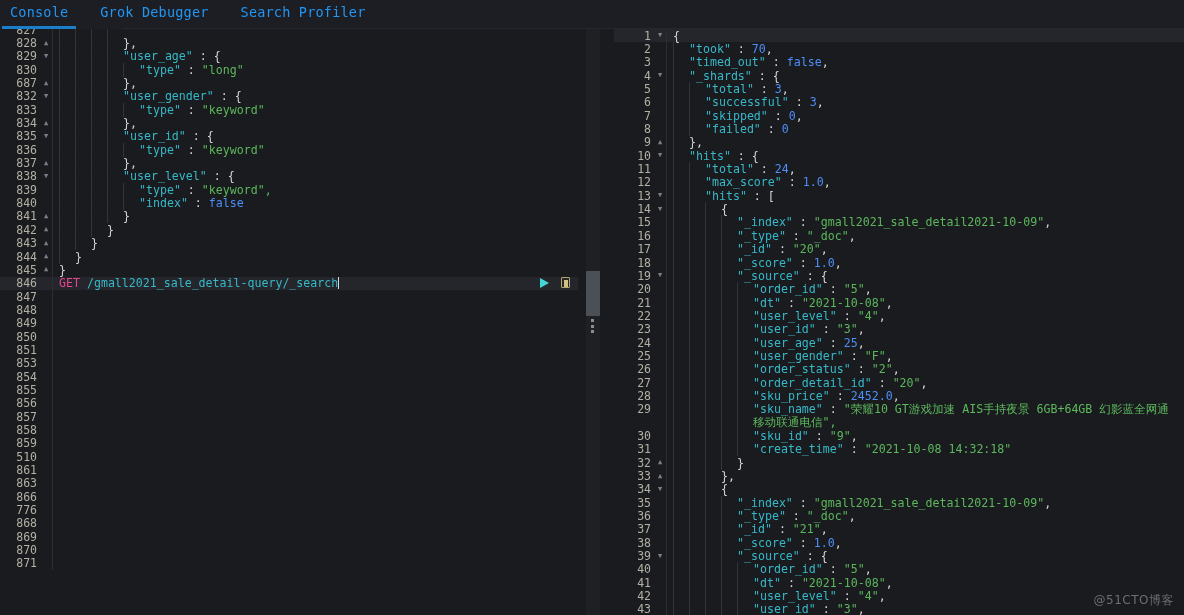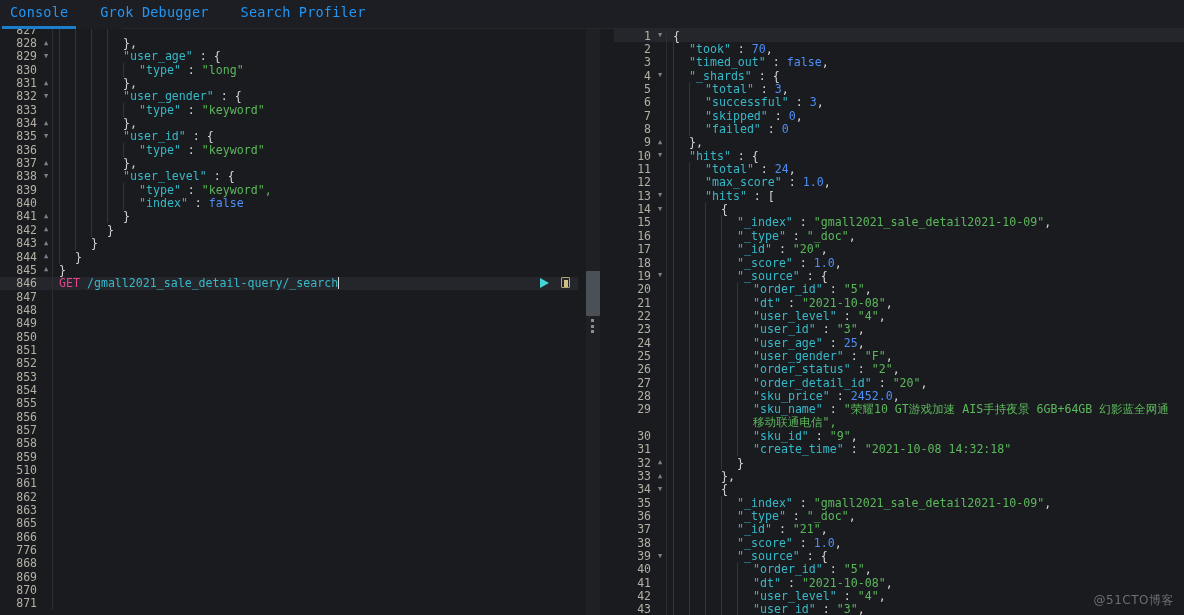--- a/index.html
+++ b/index.html
@@ -123,54 +123,51 @@
   </div>
 
   <div class="panes">
 
     <div class="pane pane-left">
       <div class="rows" id="left-rows" style="top: -6px;">
           <div class="row"><div class="gutter">827</div><div class="fold"></div><div class="gsep"></div><div class="code"><span class="ig" style="left: 6px;"></span><span class="ig" style="left: 22px;"></span><span class="ig" style="left: 38px;"></span><span class="ig" style="left: 54px;"></span><span style="padding-left: 64px;"><span class="s">""</span></span></div></div>
           <div class="row"><div class="gutter">828</div><div class="fold">▲</div><div class="gsep"></div><div class="code"><span class="ig" style="left: 6px;"></span><span class="ig" style="left: 22px;"></span><span class="ig" style="left: 38px;"></span><span class="ig" style="left: 54px;"></span><span style="padding-left: 64px;"><span class="br">},</span></span></div></div>
           <div class="row"><div class="gutter">829</div><div class="fold">▼</div><div class="gsep"></div><div class="code"><span class="ig" style="left: 6px;"></span><span class="ig" style="left: 22px;"></span><span class="ig" style="left: 38px;"></span><span class="ig" style="left: 54px;"></span><span style="padding-left: 64px;"><span class="k">"user_age"</span><span class="p"> : </span><span class="br">{</span></span></div></div>
           <div class="row"><div class="gutter">830</div><div class="fold"></div><div class="gsep"></div><div class="code"><span class="ig" style="left: 6px;"></span><span class="ig" style="left: 22px;"></span><span class="ig" style="left: 38px;"></span><span class="ig" style="left: 54px;"></span><span class="ig" style="left: 70px;"></span><span style="padding-left: 80px;"><span class="k">"type"</span><span class="p"> : </span><span class="s">"long"</span></span></div></div>
-          <div class="row"><div class="gutter">831</div><div class="fold">▲</div><div class="gsep"></div><div class="code"><span class="ig" style="left: 6px;"></span><span class="ig" style="left: 22px;"></span><span class="ig" style="left: 38px;"></span><span class="ig" style="left: 54px;"></span><span style="padding-left: 64px;"><span class="br">},</span></span></div></div>
+          <div class="row"><div class="gutter">687</div><div class="fold">▲</div><div class="gsep"></div><div class="code"><span class="ig" style="left: 6px;"></span><span class="ig" style="left: 22px;"></span><span class="ig" style="left: 38px;"></span><span class="ig" style="left: 54px;"></span><span style="padding-left: 64px;"><span class="br">},</span></span></div></div>
           <div class="row"><div class="gutter">832</div><div class="fold">▼</div><div class="gsep"></div><div class="code"><span class="ig" style="left: 6px;"></span><span class="ig" style="left: 22px;"></span><span class="ig" style="left: 38px;"></span><span class="ig" style="left: 54px;"></span><span style="padding-left: 64px;"><span class="k">"user_gender"</span><span class="p"> : </span><span class="br">{</span></span></div></div>
           <div class="row"><div class="gutter">833</div><div class="fold"></div><div class="gsep"></div><div class="code"><span class="ig" style="left: 6px;"></span><span class="ig" style="left: 22px;"></span><span class="ig" style="left: 38px;"></span><span class="ig" style="left: 54px;"></span><span class="ig" style="left: 70px;"></span><span style="padding-left: 80px;"><span class="k">"type"</span><span class="p"> : </span><span class="s">"keyword"</span></span></div></div>
           <div class="row"><div class="gutter">834</div><div class="fold">▲</div><div class="gsep"></div><div class="code"><span class="ig" style="left: 6px;"></span><span class="ig" style="left: 22px;"></span><span class="ig" style="left: 38px;"></span><span class="ig" style="left: 54px;"></span><span style="padding-left: 64px;"><span class="br">},</span></span></div></div>
           <div class="row"><div class="gutter">835</div><div class="fold">▼</div><div class="gsep"></div><div class="code"><span class="ig" style="left: 6px;"></span><span class="ig" style="left: 22px;"></span><span class="ig" style="left: 38px;"></span><span class="ig" style="left: 54px;"></span><span style="padding-left: 64px;"><span class="k">"user_id"</span><span class="p"> : </span><span class="br">{</span></span></div></div>
           <div class="row"><div class="gutter">836</div><div class="fold"></div><div class="gsep"></div><div class="code"><span class="ig" style="left: 6px;"></span><span class="ig" style="left: 22px;"></span><span class="ig" style="left: 38px;"></span><span class="ig" style="left: 54px;"></span><span class="ig" style="left: 70px;"></span><span style="padding-left: 80px;"><span class="k">"type"</span><span class="p"> : </span><span class="s">"keyword"</span></span></div></div>
           <div class="row"><div class="gutter">837</div><div class="fold">▲</div><div class="gsep"></div><div class="code"><span class="ig" style="left: 6px;"></span><span class="ig" style="left: 22px;"></span><span class="ig" style="left: 38px;"></span><span class="ig" style="left: 54px;"></span><span style="padding-left: 64px;"><span class="br">},</span></span></div></div>
           <div class="row"><div class="gutter">838</div><div class="fold">▼</div><div class="gsep"></div><div class="code"><span class="ig" style="left: 6px;"></span><span class="ig" style="left: 22px;"></span><span class="ig" style="left: 38px;"></span><span class="ig" style="left: 54px;"></span><span style="padding-left: 64px;"><span class="k">"user_level"</span><span class="p"> : </span><span class="br">{</span></span></div></div>
           <div class="row"><div class="gutter">839</div><div class="fold"></div><div class="gsep"></div><div class="code"><span class="ig" style="left: 6px;"></span><span class="ig" style="left: 22px;"></span><span class="ig" style="left: 38px;"></span><span class="ig" style="left: 54px;"></span><span class="ig" style="left: 70px;"></span><span style="padding-left: 80px;"><span class="k">"type"</span><span class="p"> : </span><span class="s">"keyword",</span></span></div></div>
           <div class="row"><div class="gutter">840</div><div class="fold"></div><div class="gsep"></div><div class="code"><span class="ig" style="left: 6px;"></span><span class="ig" style="left: 22px;"></span><span class="ig" style="left: 38px;"></span><span class="ig" style="left: 54px;"></span><span class="ig" style="left: 70px;"></span><span style="padding-left: 80px;"><span class="k">"index"</span><span class="p"> : </span><span class="b">false</span></span></div></div>
           <div class="row"><div class="gutter">841</div><div class="fold">▲</div><div class="gsep"></div><div class="code"><span class="ig" style="left: 6px;"></span><span class="ig" style="left: 22px;"></span><span class="ig" style="left: 38px;"></span><span class="ig" style="left: 54px;"></span><span style="padding-left: 64px;"><span class="br">}</span></span></div></div>
           <div class="row"><div class="gutter">842</div><div class="fold">▲</div><div class="gsep"></div><div class="code"><span class="ig" style="left: 6px;"></span><span class="ig" style="left: 22px;"></span><span class="ig" style="left: 38px;"></span><span style="padding-left: 48px;"><span class="br">}</span></span></div></div>
           <div class="row"><div class="gutter">843</div><div class="fold">▲</div><div class="gsep"></div><div class="code"><span class="ig" style="left: 6px;"></span><span class="ig" style="left: 22px;"></span><span style="padding-left: 32px;"><span class="br">}</span></span></div></div>
           <div class="row"><div class="gutter">844</div><div class="fold">▲</div><div class="gsep"></div><div class="code"><span class="ig" style="left: 6px;"></span><span style="padding-left: 16px;"><span class="br">}</span></span></div></div>
           <div class="row"><div class="gutter">845</div><div class="fold">▲</div><div class="gsep"></div><div class="code"><span style="padding-left: 0px;"><span class="br">}</span></span></div></div>
           <div class="row cur"><div class="gutter">846</div><div class="fold"></div><div class="gsep"></div><div class="code"><span style="padding-left: 0px;"><span class="m">GET</span><span class="p"> </span><span class="u">/gmall2021_sale_detail-query/_search</span><span class="caret"></span></span><div class="actions"><div class="play" title="play-icon"></div><div class="wrench" title="wrench-icon"></div></div></div></div>
           <div class="row"><div class="gutter">847</div><div class="fold"></div><div class="gsep"></div><div class="code"><span style="padding-left: 0px;"></span></div></div>
           <div class="row"><div class="gutter">848</div><div class="fold"></div><div class="gsep"></div><div class="code"><span style="padding-left: 0px;"></span></div></div>
           <div class="row"><div class="gutter">849</div><div class="fold"></div><div class="gsep"></div><div class="code"><span style="padding-left: 0px;"></span></div></div>
           <div class="row"><div class="gutter">850</div><div class="fold"></div><div class="gsep"></div><div class="code"><span style="padding-left: 0px;"></span></div></div>
           <div class="row"><div class="gutter">851</div><div class="fold"></div><div class="gsep"></div><div class="code"><span style="padding-left: 0px;"></span></div></div>
-          <div class="row"><div class="gutter">852</div><div class="fold"></div><div class="gsep"></div><div class="code"><span style="padding-left: 0px;"></span></div></div>
           <div class="row"><div class="gutter">853</div><div class="fold"></div><div class="gsep"></div><div class="code"><span style="padding-left: 0px;"></span></div></div>
           <div class="row"><div class="gutter">854</div><div class="fold"></div><div class="gsep"></div><div class="code"><span style="padding-left: 0px;"></span></div></div>
           <div class="row"><div class="gutter">855</div><div class="fold"></div><div class="gsep"></div><div class="code"><span style="padding-left: 0px;"></span></div></div>
           <div class="row"><div class="gutter">856</div><div class="fold"></div><div class="gsep"></div><div class="code"><span style="padding-left: 0px;"></span></div></div>
           <div class="row"><div class="gutter">857</div><div class="fold"></div><div class="gsep"></div><div class="code"><span style="padding-left: 0px;"></span></div></div>
           <div class="row"><div class="gutter">858</div><div class="fold"></div><div class="gsep"></div><div class="code"><span style="padding-left: 0px;"></span></div></div>
           <div class="row"><div class="gutter">859</div><div class="fold"></div><div class="gsep"></div><div class="code"><span style="padding-left: 0px;"></span></div></div>
           <div class="row"><div class="gutter">510</div><div class="fold"></div><div class="gsep"></div><div class="code"><span style="padding-left: 0px;"></span></div></div>
           <div class="row"><div class="gutter">861</div><div class="fold"></div><div class="gsep"></div><div class="code"><span style="padding-left: 0px;"></span></div></div>
-          <div class="row"><div class="gutter">862</div><div class="fold"></div><div class="gsep"></div><div class="code"><span style="padding-left: 0px;"></span></div></div>
           <div class="row"><div class="gutter">863</div><div class="fold"></div><div class="gsep"></div><div class="code"><span style="padding-left: 0px;"></span></div></div>
-          <div class="row"><div class="gutter">865</div><div class="fold"></div><div class="gsep"></div><div class="code"><span style="padding-left: 0px;"></span></div></div>
           <div class="row"><div class="gutter">866</div><div class="fold"></div><div class="gsep"></div><div class="code"><span style="padding-left: 0px;"></span></div></div>
           <div class="row"><div class="gutter">776</div><div class="fold"></div><div class="gsep"></div><div class="code"><span style="padding-left: 0px;"></span></div></div>
           <div class="row"><div class="gutter">868</div><div class="fold"></div><div class="gsep"></div><div class="code"><span style="padding-left: 0px;"></span></div></div>
           <div class="row"><div class="gutter">869</div><div class="fold"></div><div class="gsep"></div><div class="code"><span style="padding-left: 0px;"></span></div></div>
           <div class="row"><div class="gutter">870</div><div class="fold"></div><div class="gsep"></div><div class="code"><span style="padding-left: 0px;"></span></div></div>
           <div class="row"><div class="gutter">871</div><div class="fold"></div><div class="gsep"></div><div class="code"><span style="padding-left: 0px;"></span></div></div>
         </div>
     </div>
 
     <div class="splitter">

